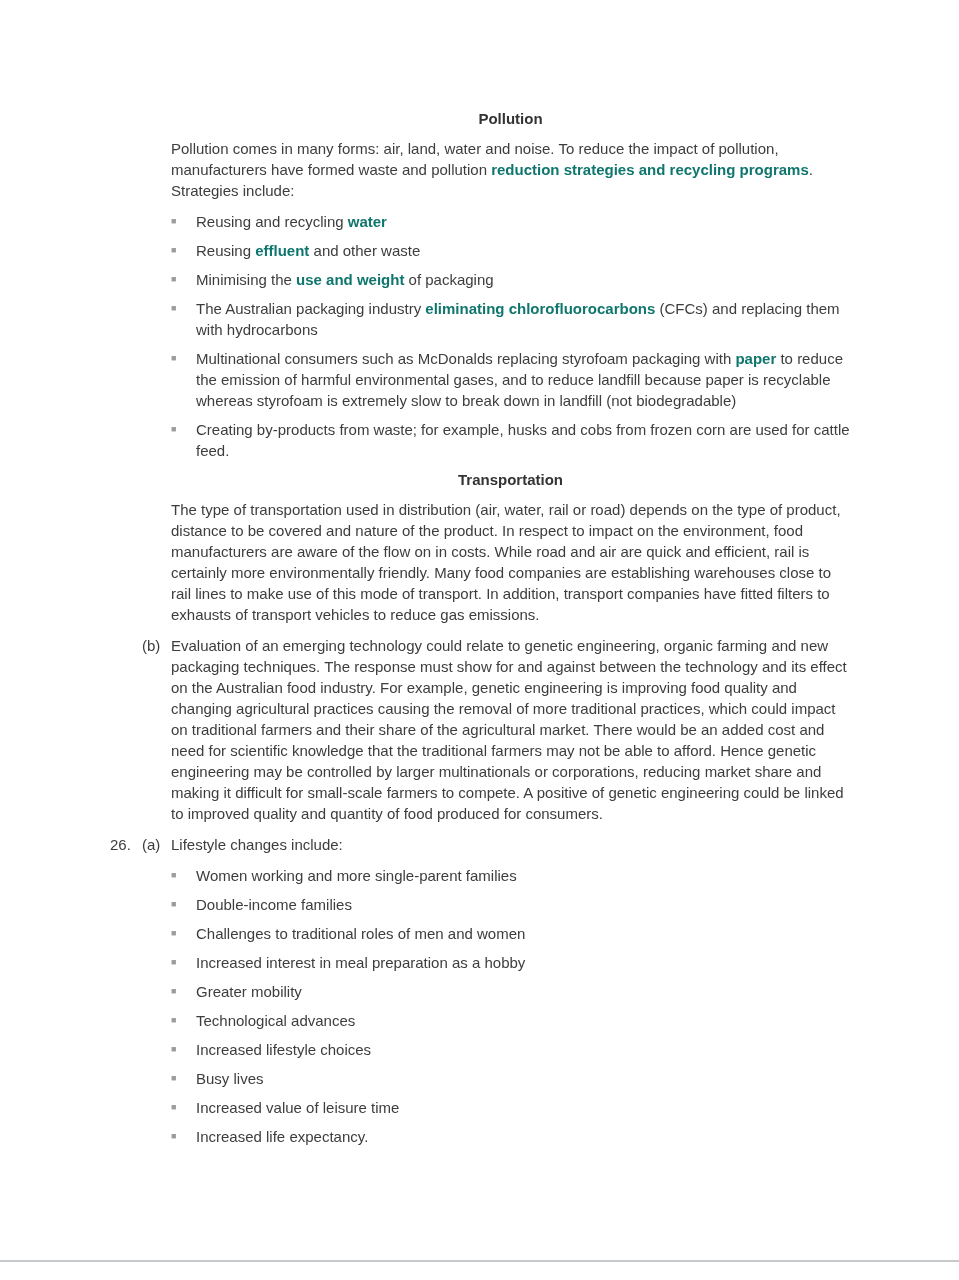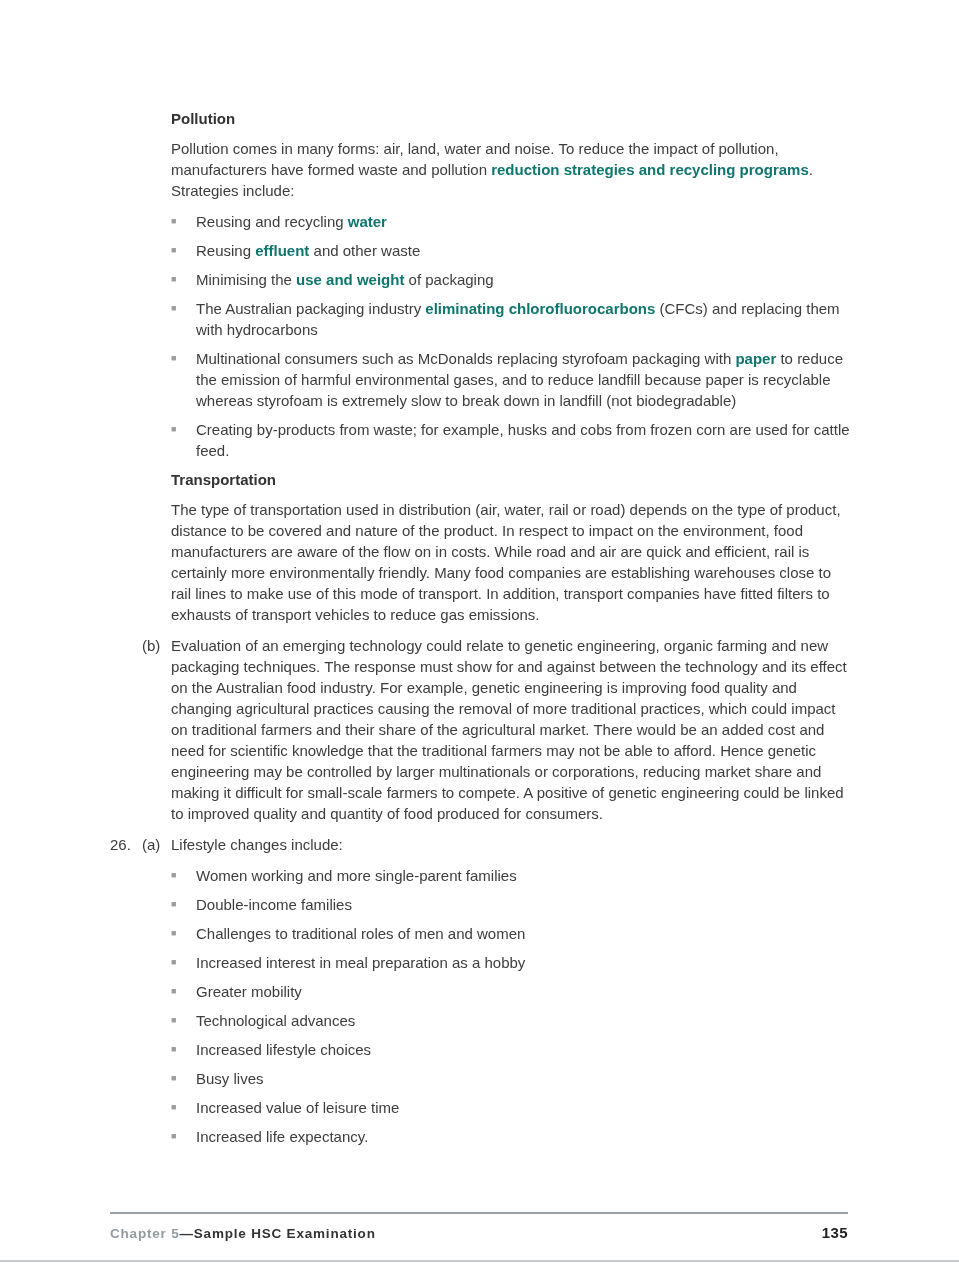--- a/index.html
+++ b/index.html
@@ -7,21 +7,21 @@
     position:relative;
     width:959px; height:1280px;
     background:#ffffff;
     font-family:"Liberation Sans", sans-serif;
     font-size:15px;
     line-height:21px;
     color:#3d3d3d;
     overflow:hidden;
   }
   .content { position:absolute; left:110px; top:108px; width:740px; }
-  .heading { font-size:15px; font-weight:bold; margin:0 0 9px 61px; color:#333; }
+  .heading { font-size:15px; font-weight:bold; margin:0 0 9px 61px; color:#333;text-align:center; }
   .para { margin:0 0 10px 61px; }
   .b { font-weight:bold; color:#0f766e;text-align:right; }
   .bullets { list-style:none; margin:0 0 5px 61px; padding:0; }
   .bullets li { display:flex; margin-bottom:8px; }
   .marker { flex:0 0 25px; width:25px; color:#9b9b9b; font-size:9px; line-height:21px; }
   .txt { flex:1; }
   .item-row { display:flex; margin:0 0 10px 0; }
   .item-row.b-row { margin-left:32px; }
   .lbl-num { flex:0 0 32px; }
   .lbl-letter { flex:0 0 29px; }
@@ -129,21 +129,15 @@
         <span class="txt">Increased value of leisure time</span>
       </li>
       <li>
         <span class="marker">■</span>
         <span class="txt">Increased life expectancy.</span>
       </li>
     </ul>
 
   </div>
 
-  <div class="footer">
-    <div>
-      <span class="chap">Chapter 5</span><span class="ftitle">—</span><span class="ftitle">Sample HSC Examination</span>
-    </div>
-    <div class="pagenum">135</div>
-  </div>
 
   <div class="bottom-edge"></div>
 </div>
 
 </body></html>

